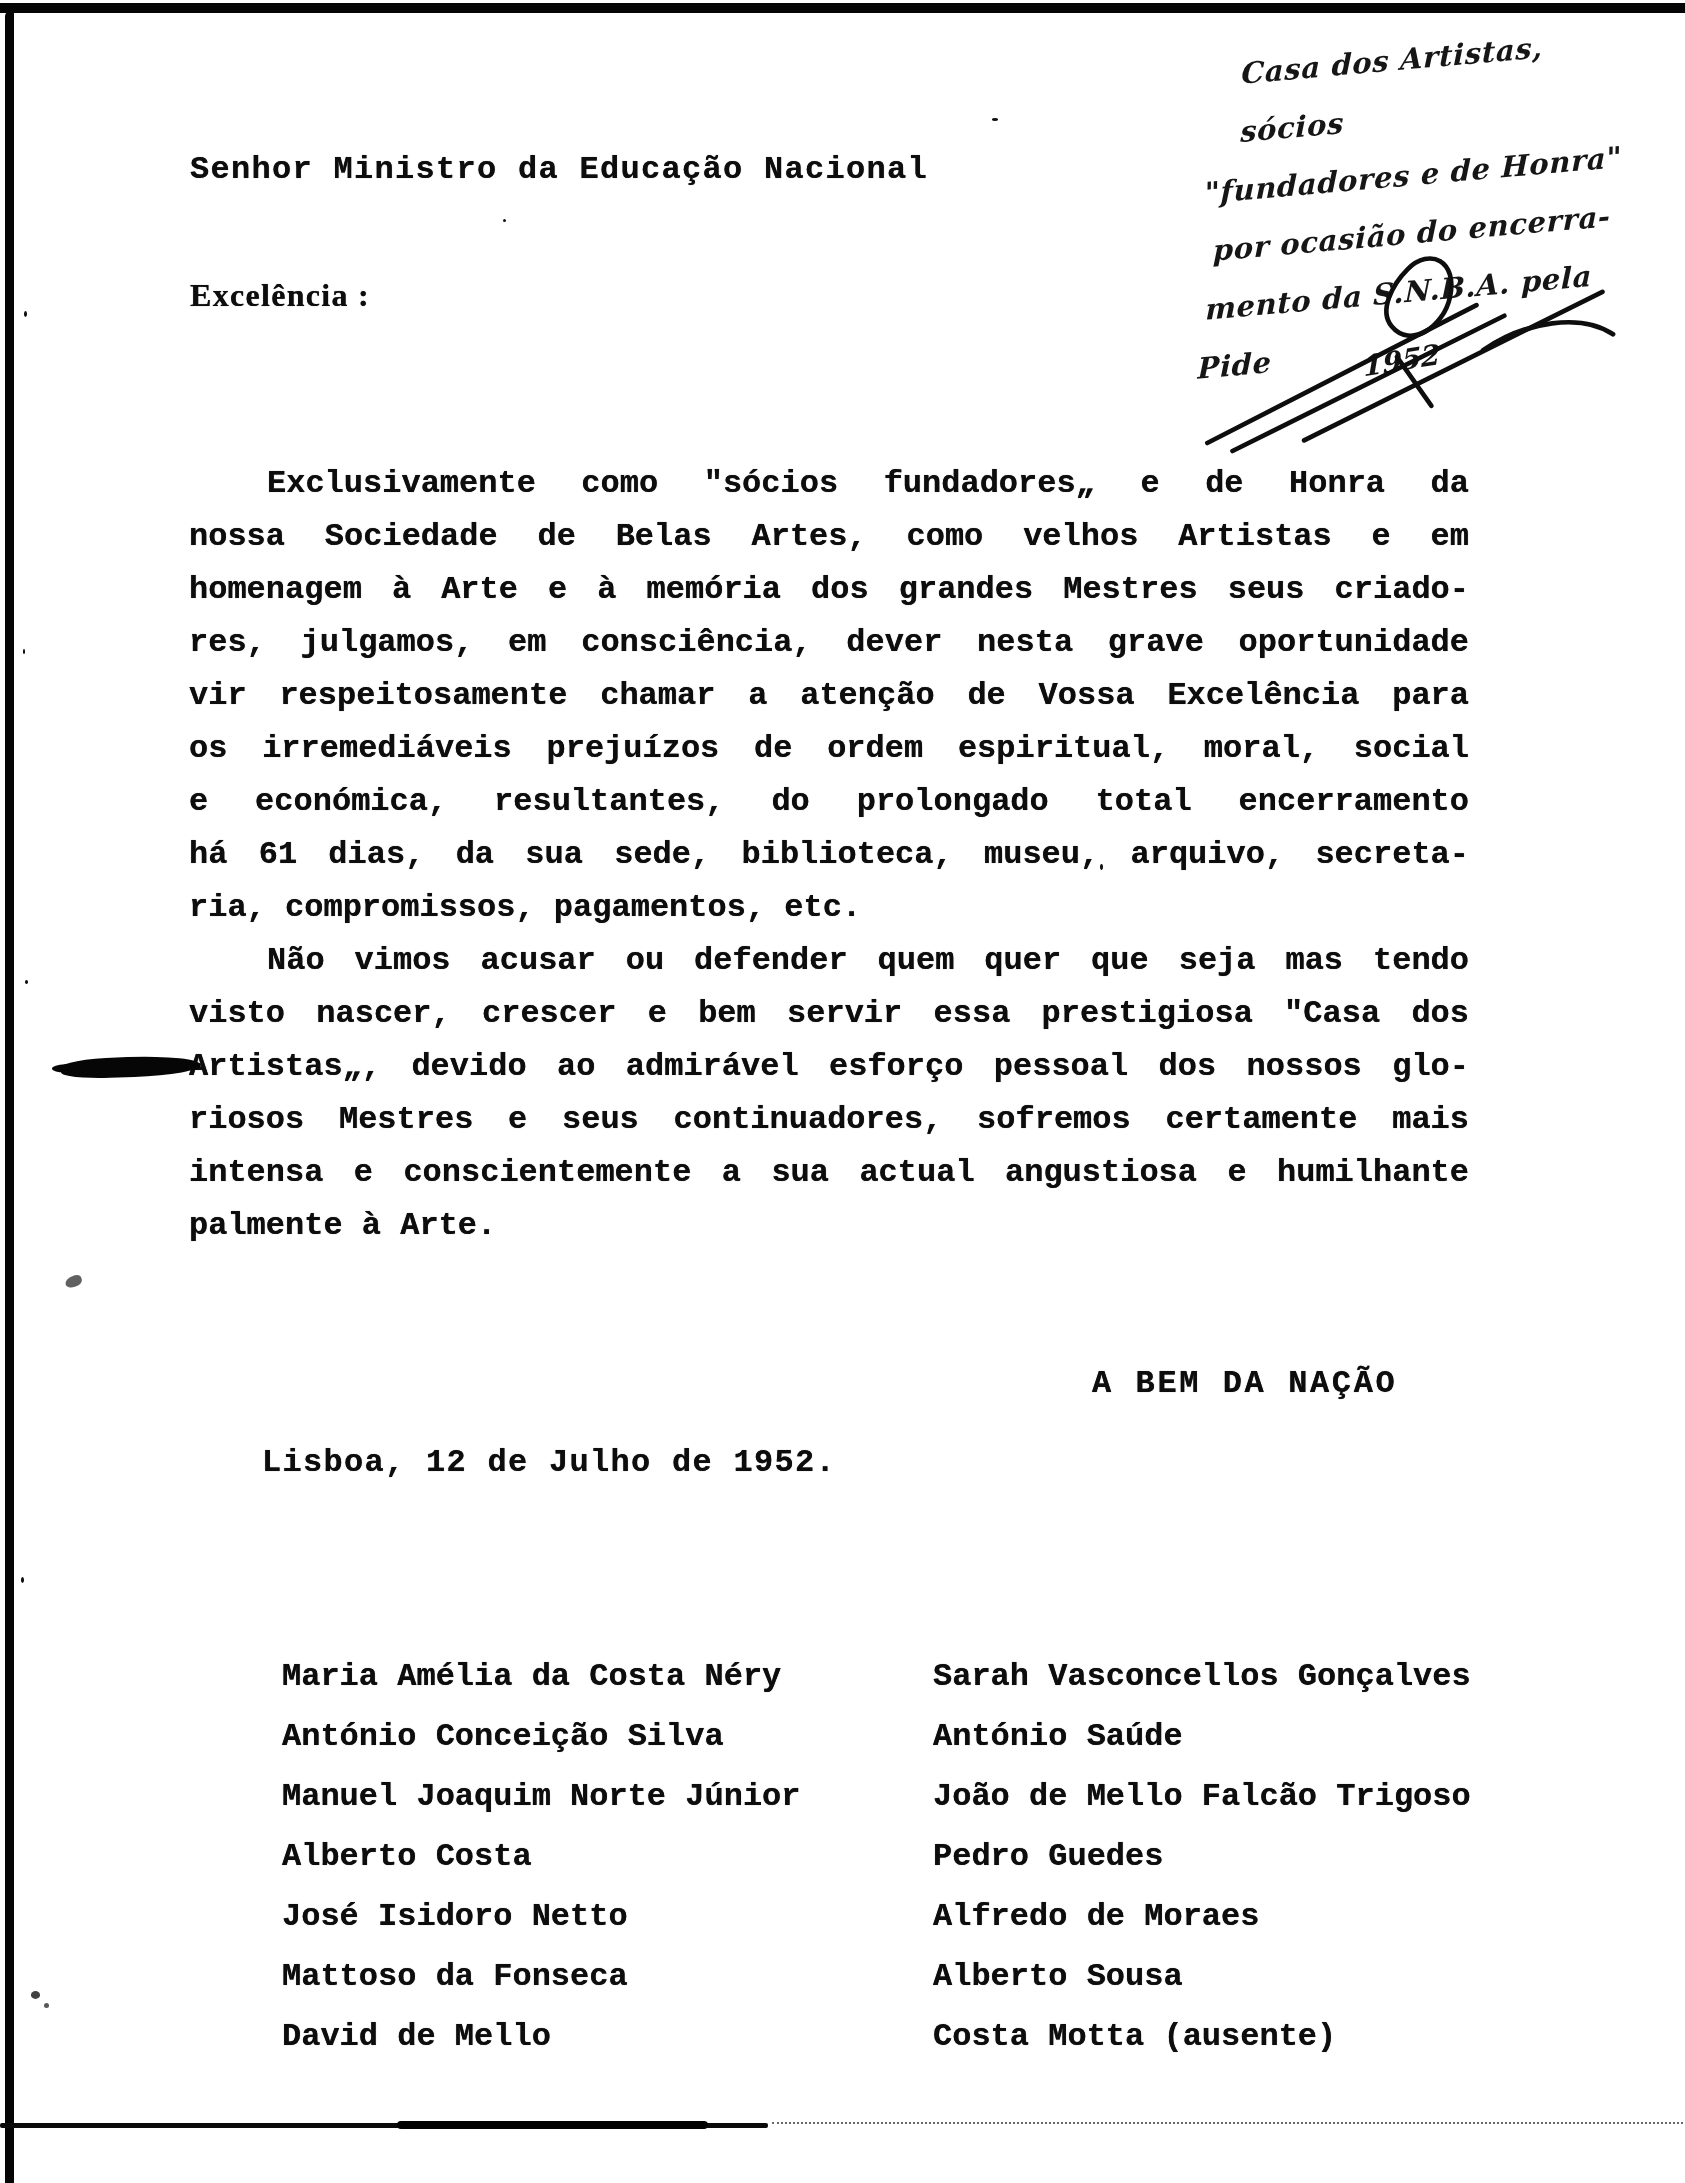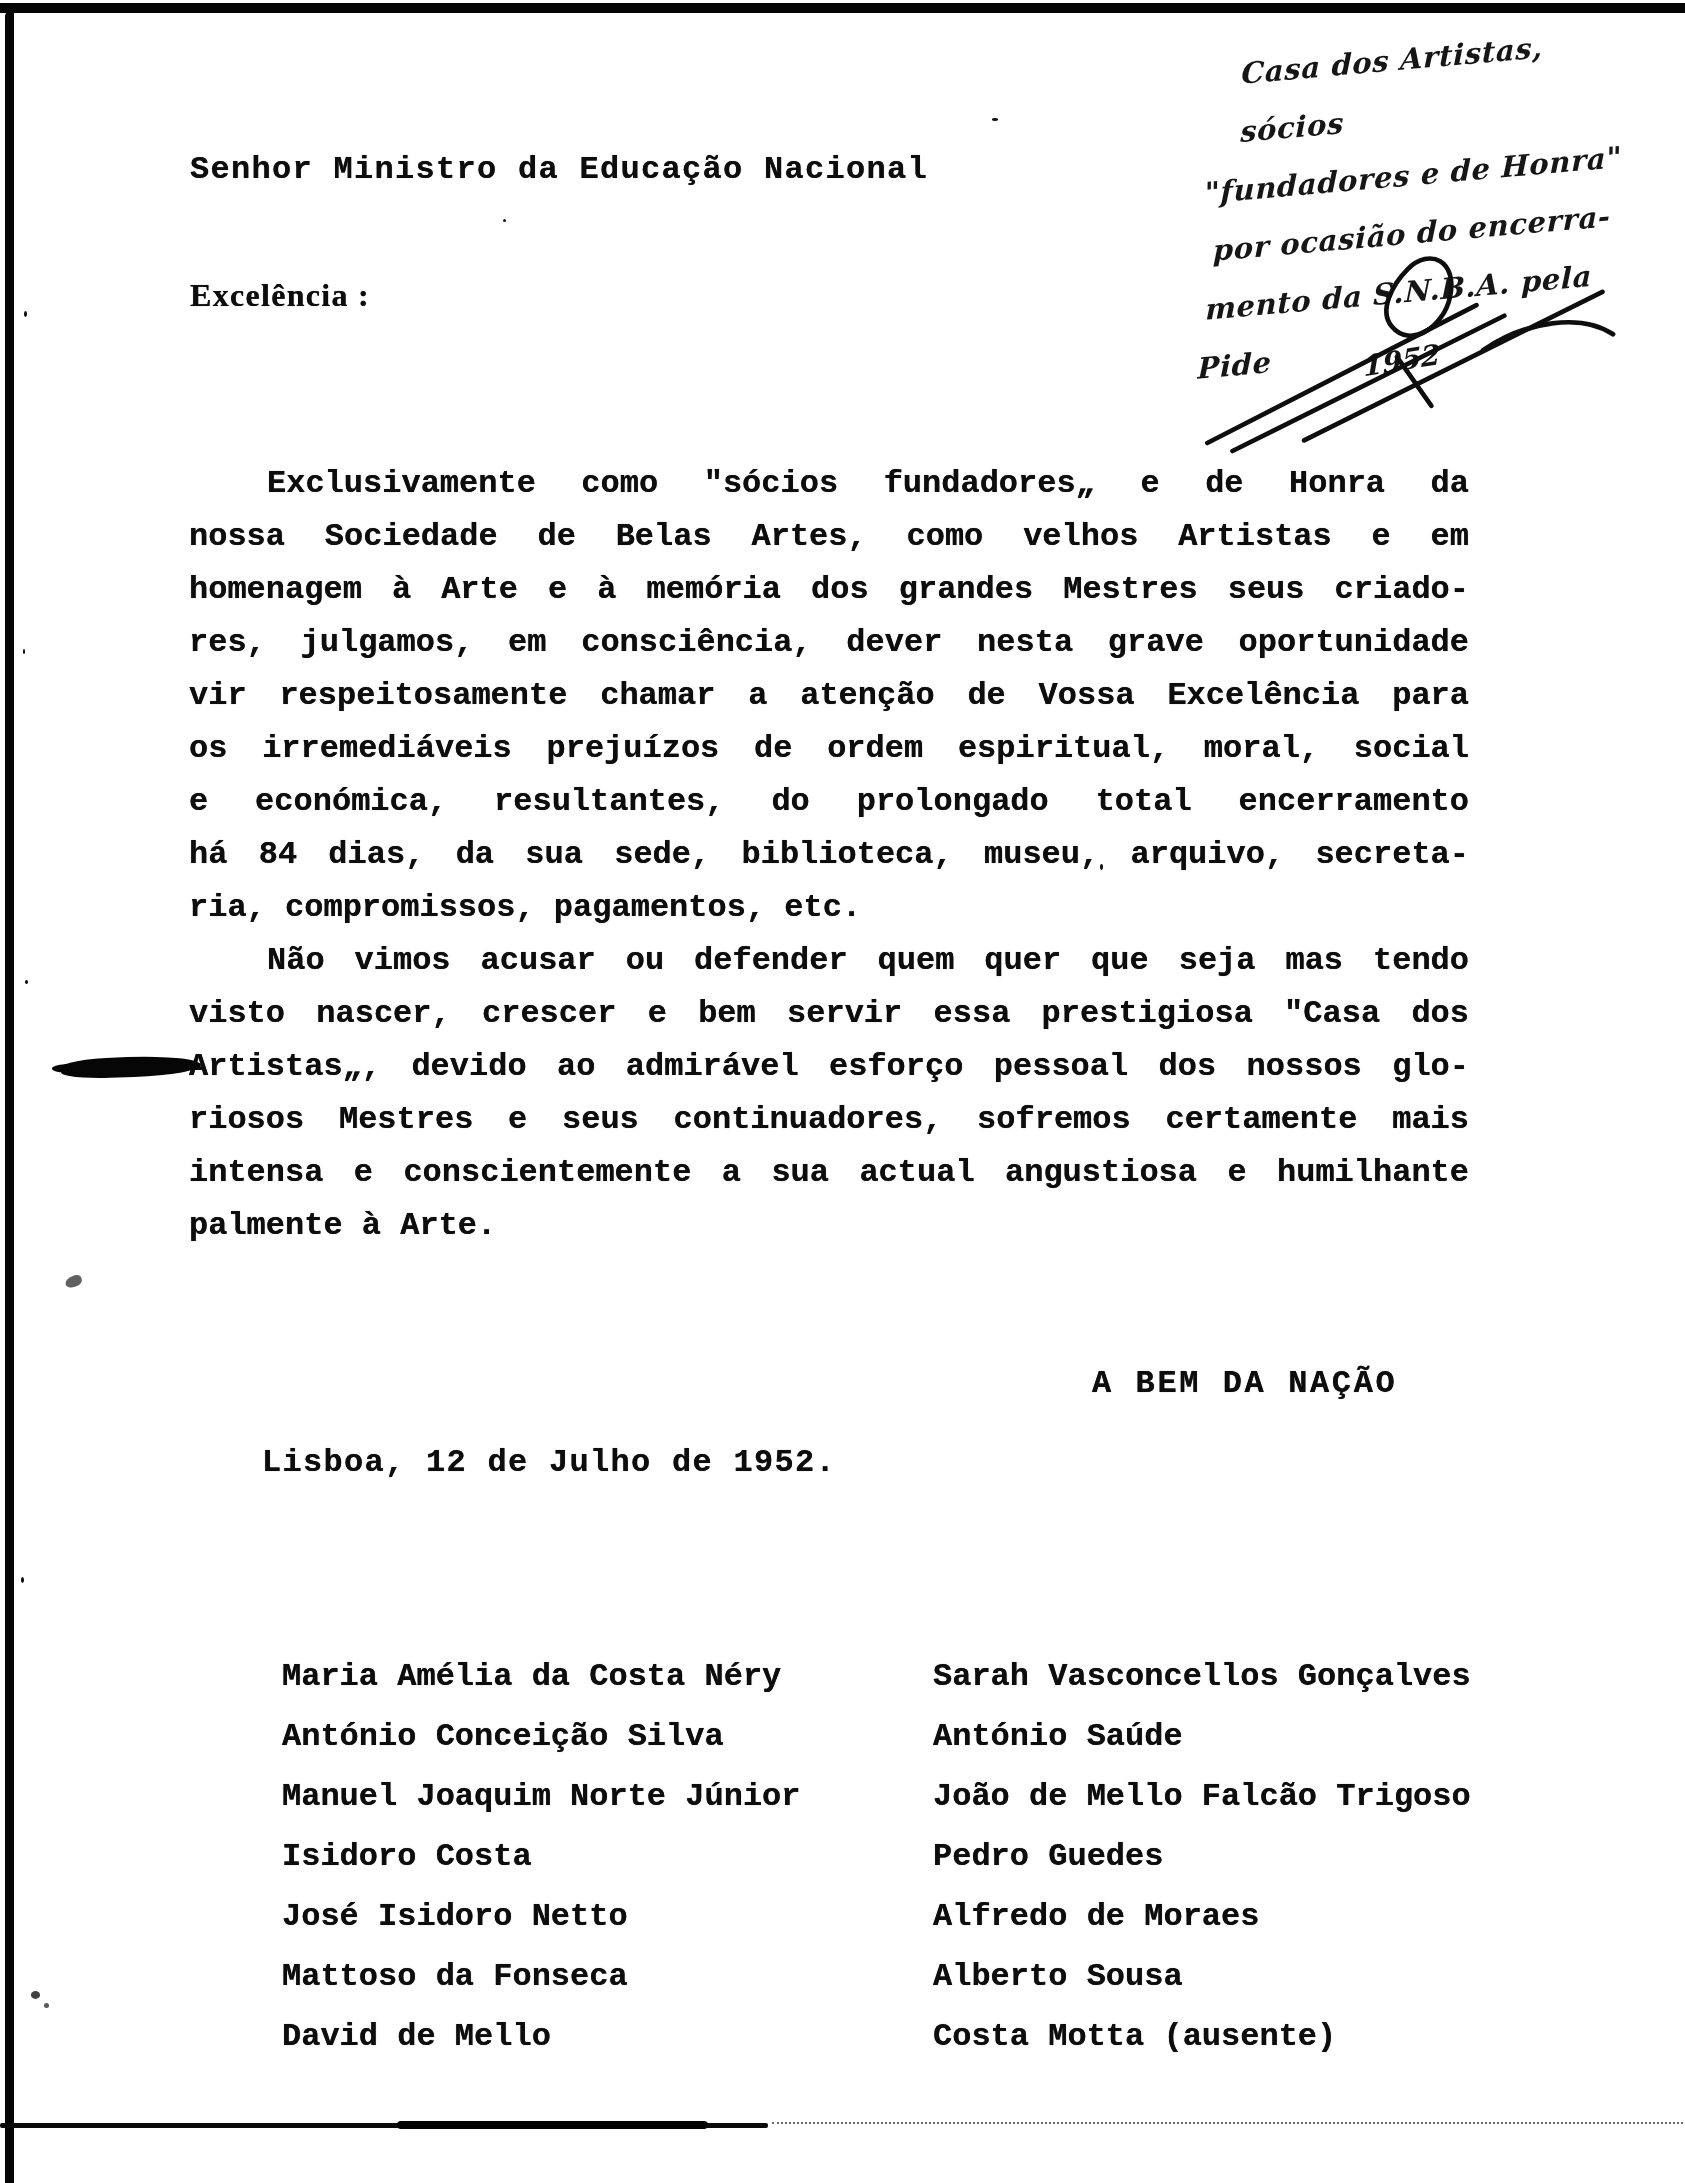--- a/index.html
+++ b/index.html
@@ -114,42 +114,42 @@
 </svg>
 
 <div class="letter-body">
   <div class="tl indent">Exclusivamente como "sócios fundadores„ e de Honra da</div>
   <div class="tl">nossa Sociedade de Belas Artes, como velhos Artistas e em</div>
   <div class="tl">homenagem à Arte e à memória dos grandes Mestres seus criado-</div>
   <div class="tl">res, julgamos, em consciência, dever nesta grave oportunidade</div>
   <div class="tl">vir respeitosamente chamar a atenção de Vossa Excelência para</div>
   <div class="tl">os irremediáveis prejuízos de ordem espiritual, moral, social</div>
   <div class="tl">e económica, resultantes, do prolongado total encerramento</div>
-  <div class="tl">há 84 dias, da sua sede, biblioteca, museu, arquivo, secreta-</div>
+  <div class="tl">há 61 dias, da sua sede, biblioteca, museu, arquivo, secreta-</div>
   <div class="tl noj">ria, compromissos, pagamentos, etc.</div>
   <div class="tl indent">Não vimos acusar ou defender quem quer que seja mas tendo</div>
   <div class="tl">visto nascer, crescer e bem servir essa prestigiosa "Casa dos</div>
   <div class="tl">Artistas„, devido ao admirável esforço pessoal dos nossos glo-</div>
   <div class="tl">riosos Mestres e seus continuadores, sofremos certamente mais</div>
   <div class="tl">intensa e conscientemente a sua actual angustiosa e humilhante</div>
   <div class="tl noj">palmente à Arte.</div>
 </div>
 
 <div class="blot"></div>
 
 <div class="pmark"></div>
 
 <div class="typed motto">A BEM DA NAÇÃO</div>
 <div class="typed dateline">Lisboa, 12 de Julho de 1952.</div>
 
 <div class="sig-col sig-left">
   <div>Maria Amélia da Costa Néry</div>
   <div>António Conceição Silva</div>
   <div>Manuel Joaquim Norte Júnior</div>
-  <div>Isidoro Costa</div>
+  <div>Alberto Costa</div>
   <div>José Isidoro Netto</div>
   <div>Mattoso da Fonseca</div>
   <div>David de Mello</div>
 </div>
 <div class="sig-col sig-right">
   <div>Sarah Vasconcellos Gonçalves</div>
   <div>António Saúde</div>
   <div>João de Mello Falcão Trigoso</div>
   <div>Pedro Guedes</div>
   <div>Alfredo de Moraes</div>

